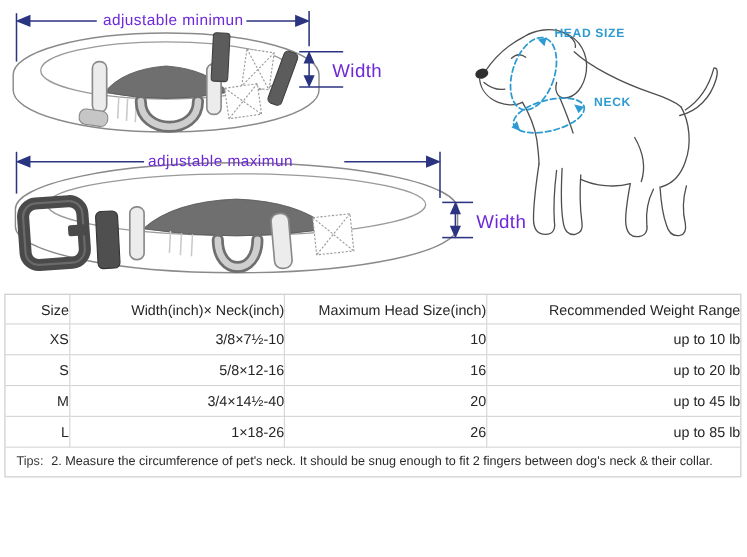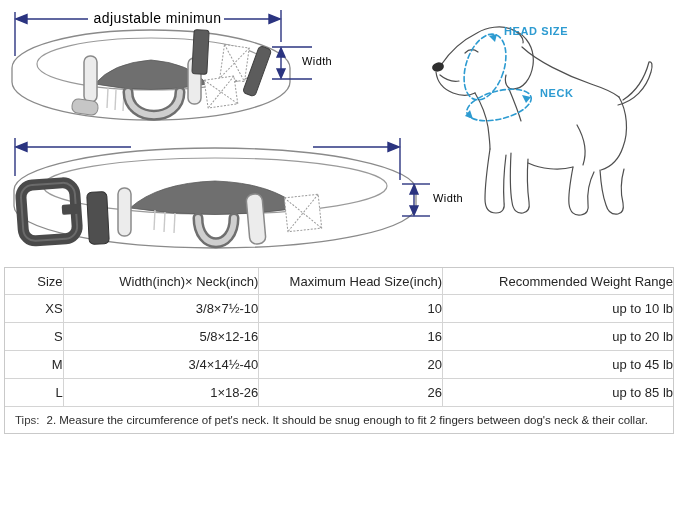--- a/index.html
+++ b/index.html
@@ -2,22 +2,22 @@
 <html><head>
 <meta charset="utf-8">
 <style>
   html,body{margin:0;padding:0;background:#fff;}
   body{font-family:"Liberation Sans", sans-serif;}
   #stage{position:relative;width:679px;height:506px;background:#fff;overflow:hidden;}
 
   
   #diagram{position:absolute;left:0;top:0;width:679px;height:267px;}
   #diagram svg{position:absolute;left:0;top:0;}
-  .dlabel{position:absolute;color:#000000;font-size:14px;letter-spacing:.4px;white-space:nowrap;}
-  .dlabel.small{font-size:11px;}
+  .dlabel{position:absolute;color:#6d28d9;font-size:14px;letter-spacing:.4px;white-space:nowrap;}
+  .dlabel.small{font-size:17px;}
   .bluelabel{position:absolute;color:#2d9bd1;font-size:11px;font-weight:bold;letter-spacing:.6px;white-space:nowrap;}
 
   
   #table-wrap{position:absolute;left:4px;top:267px;width:668px;border:1px solid #c9c9c9;color:#262626;}
   .table-title{height:25px;line-height:25px;padding-left:11px;font-size:13.5px;border-bottom:1px solid #c9c9c9;}
   table.size{width:100%;border-collapse:collapse;table-layout:fixed;font-size:13px;}
   table.size th, table.size td{font-weight:normal;text-align:right;border-bottom:1px solid #d4d4d4;
     border-right:1px solid #d4d4d4;padding:0;}
   table.size th:last-child, table.size td:last-child{border-right:none;}
   table.size th{height:26px;}
@@ -149,20 +149,21 @@
         <line x1="402" y1="184" x2="430" y2="184"></line>
         <line x1="402" y1="216" x2="430" y2="216"></line>
         <line x1="414" y1="190" x2="414" y2="210"></line>
         <polygon points="414,185 410,194 418,194"></polygon>
           <polygon points="414,215 410,206 418,206"></polygon>
       </g>
     </svg>
 
     <span class="dlabel" style="left:90px;top:10px;width:135px;text-align:center;">adjustable minimun</span>
     <span class="dlabel small" style="left:302px;top:55px;">Width</span>
+    <span class="dlabel" style="left:133px;top:138px;width:135px;text-align:center;">adjustable maximun</span>
     <span class="dlabel small" style="left:433px;top:192px;">Width</span>
     <span class="bluelabel" style="left:504px;top:25px;">HEAD SIZE</span>
     <span class="bluelabel" style="left:540px;top:87px;">NECK</span>
   </div>
 
   <div id="table-wrap">
     <table class="size">
       <colgroup>
           <col class="c1">
           <col class="c2">

